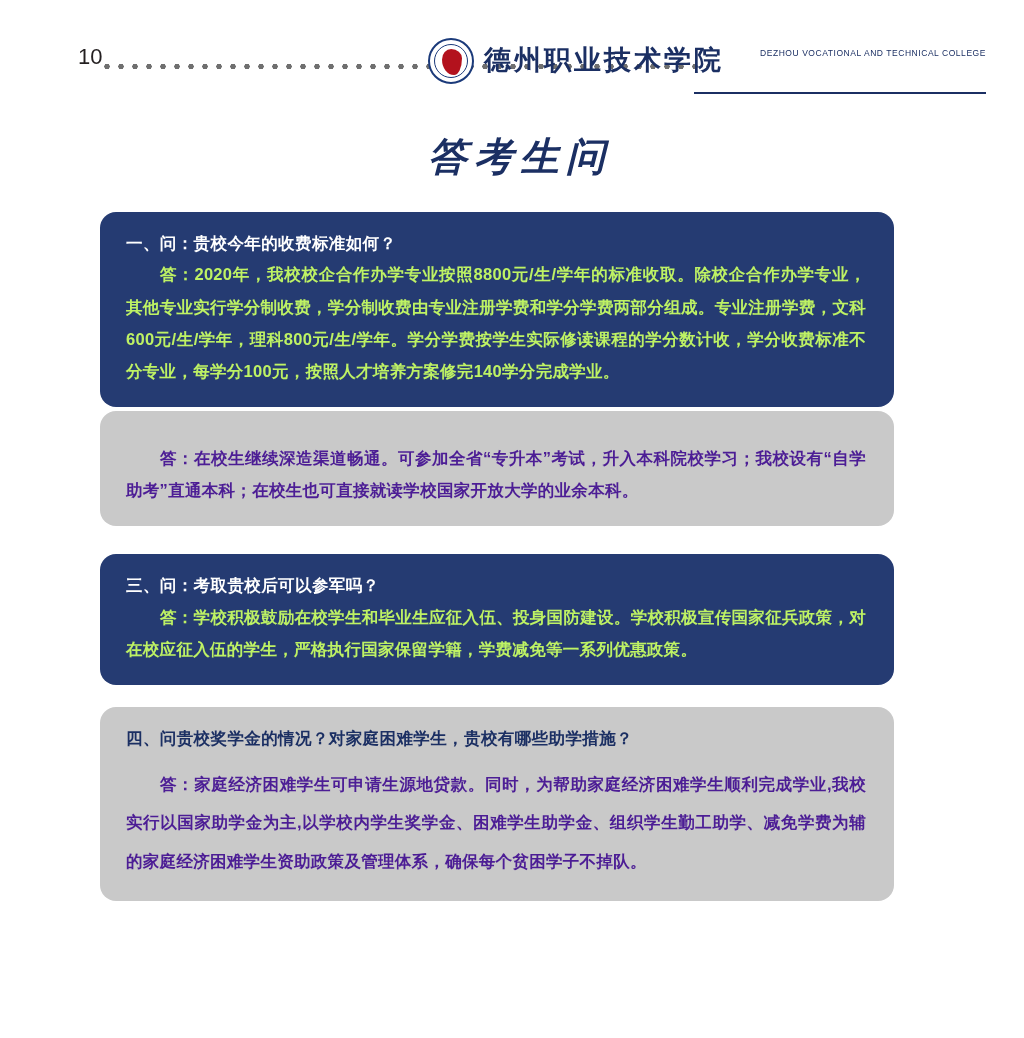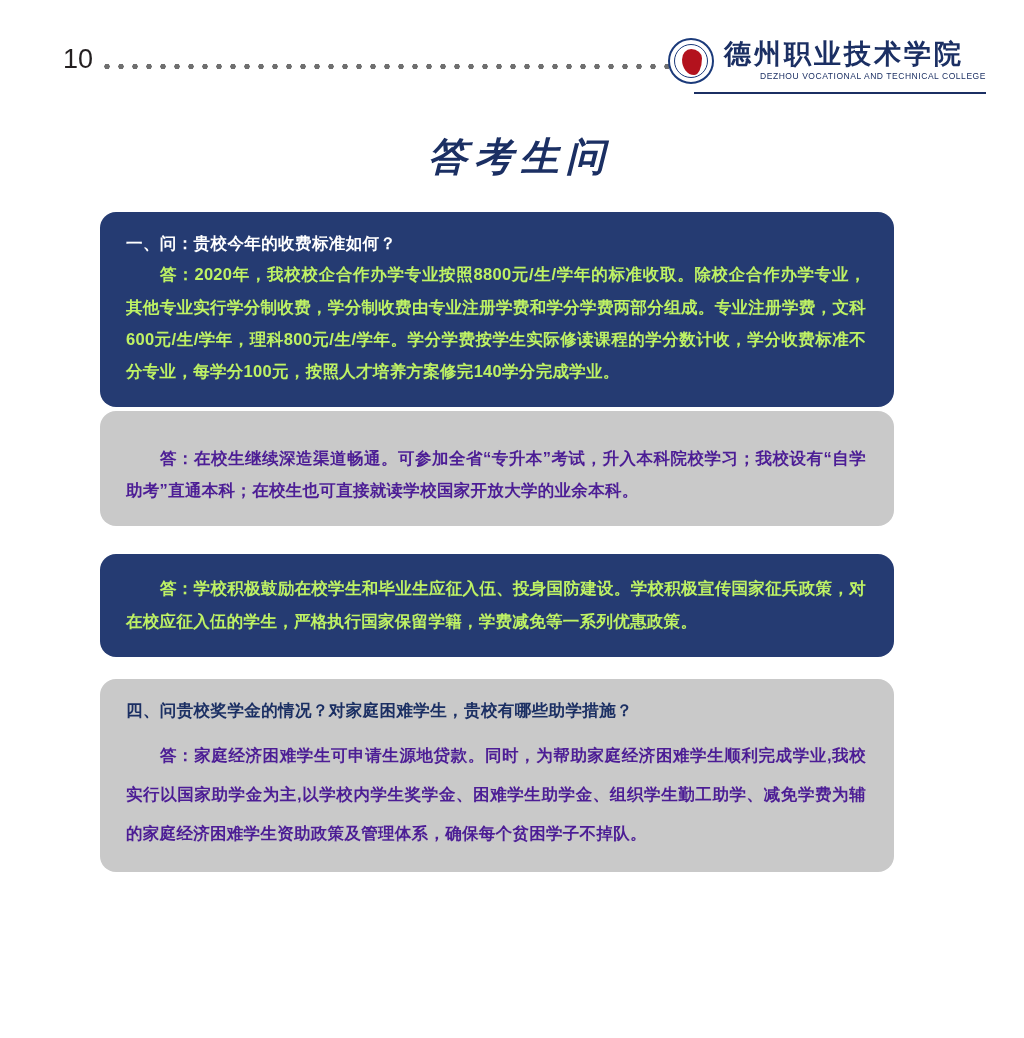--- a/index.html
+++ b/index.html
@@ -19,23 +19,23 @@
   
   .page-header {
     position: absolute;
     left: 0;
     top: 0;
     width: 1024px;
     height: 110px;
   }
   .page-number {
     position: absolute;
-    left: 63px;
+    left: 78px;
     top: 44px;
-    font-size: 27px;
+    font-size: 22px;
     color: #231f20;
     font-family: "Liberation Sans", sans-serif;
     letter-spacing: 0;
   }
   .dot-rule {
     position: absolute;
     left: 100px;
     top: 63px;
     width: 608px;
     height: 7px;
@@ -71,21 +71,21 @@
   .logo-mark::after {
     content: "";
     position: absolute;
     left: 12px; top: 9px;
     width: 20px; height: 26px;
     background: #b3121d;
     border-radius: 46% 54% 40% 60% / 40% 36% 64% 60%;
   }
   .logo-text {
     display: flex;
-    flex-direction: column;
+    flex-direction: row;
     justify-content: center;
     padding-bottom: 2px;
   }
   .logo-cn {
     font-family: "DejaVu Serif", serif;
     font-size: 27px;
     font-weight: bold;
     color: #1b2f63;
     letter-spacing: 3px;
     line-height: 1.1;
@@ -194,20 +194,21 @@
   <div class="qa-block dark" data-index="0">
     <p class="qa-question">一、问：贵校今年的收费标准如何？</p>
     <p class="qa-answer">答：2020年，我校校企合作办学专业按照8800元/生/学年的标准收取。除校企合作办学专业，其他专业实行学分制收费，学分制收费由专业注册学费和学分学费两部分组成。专业注册学费，文科600元/生/学年，理科800元/生/学年。学分学费按学生实际修读课程的学分数计收，学分收费标准不分专业，每学分100元，按照人才培养方案修完140学分完成学业。</p>
   </div>
 
   <div class="qa-block light" data-index="1">
     <p class="qa-answer">答：在校生继续深造渠道畅通。可参加全省“专升本”考试，升入本科院校学习；我校设有“自学助考”直通本科；在校生也可直接就读学校国家开放大学的业余本科。</p>
   </div>
 
   <div class="qa-block dark" data-index="2">
+    <p class="qa-question">三、问：考取贵校后可以参军吗？</p>
     <p class="qa-answer">答：学校积极鼓励在校学生和毕业生应征入伍、投身国防建设。学校积极宣传国家征兵政策，对在校应征入伍的学生，严格执行国家保留学籍，学费减免等一系列优惠政策。</p>
   </div>
 
   <div class="qa-block light" data-index="3">
     <p class="qa-question">四、问贵校奖学金的情况？对家庭困难学生，贵校有哪些助学措施？</p>
     <p class="qa-answer">答：家庭经济困难学生可申请生源地贷款。同时，为帮助家庭经济困难学生顺利完成学业,我校实行以国家助学金为主,以学校内学生奖学金、困难学生助学金、组织学生勤工助学、减免学费为辅的家庭经济困难学生资助政策及管理体系，确保每个贫困学子不掉队。</p>
   </div>
 
 </div>
 

